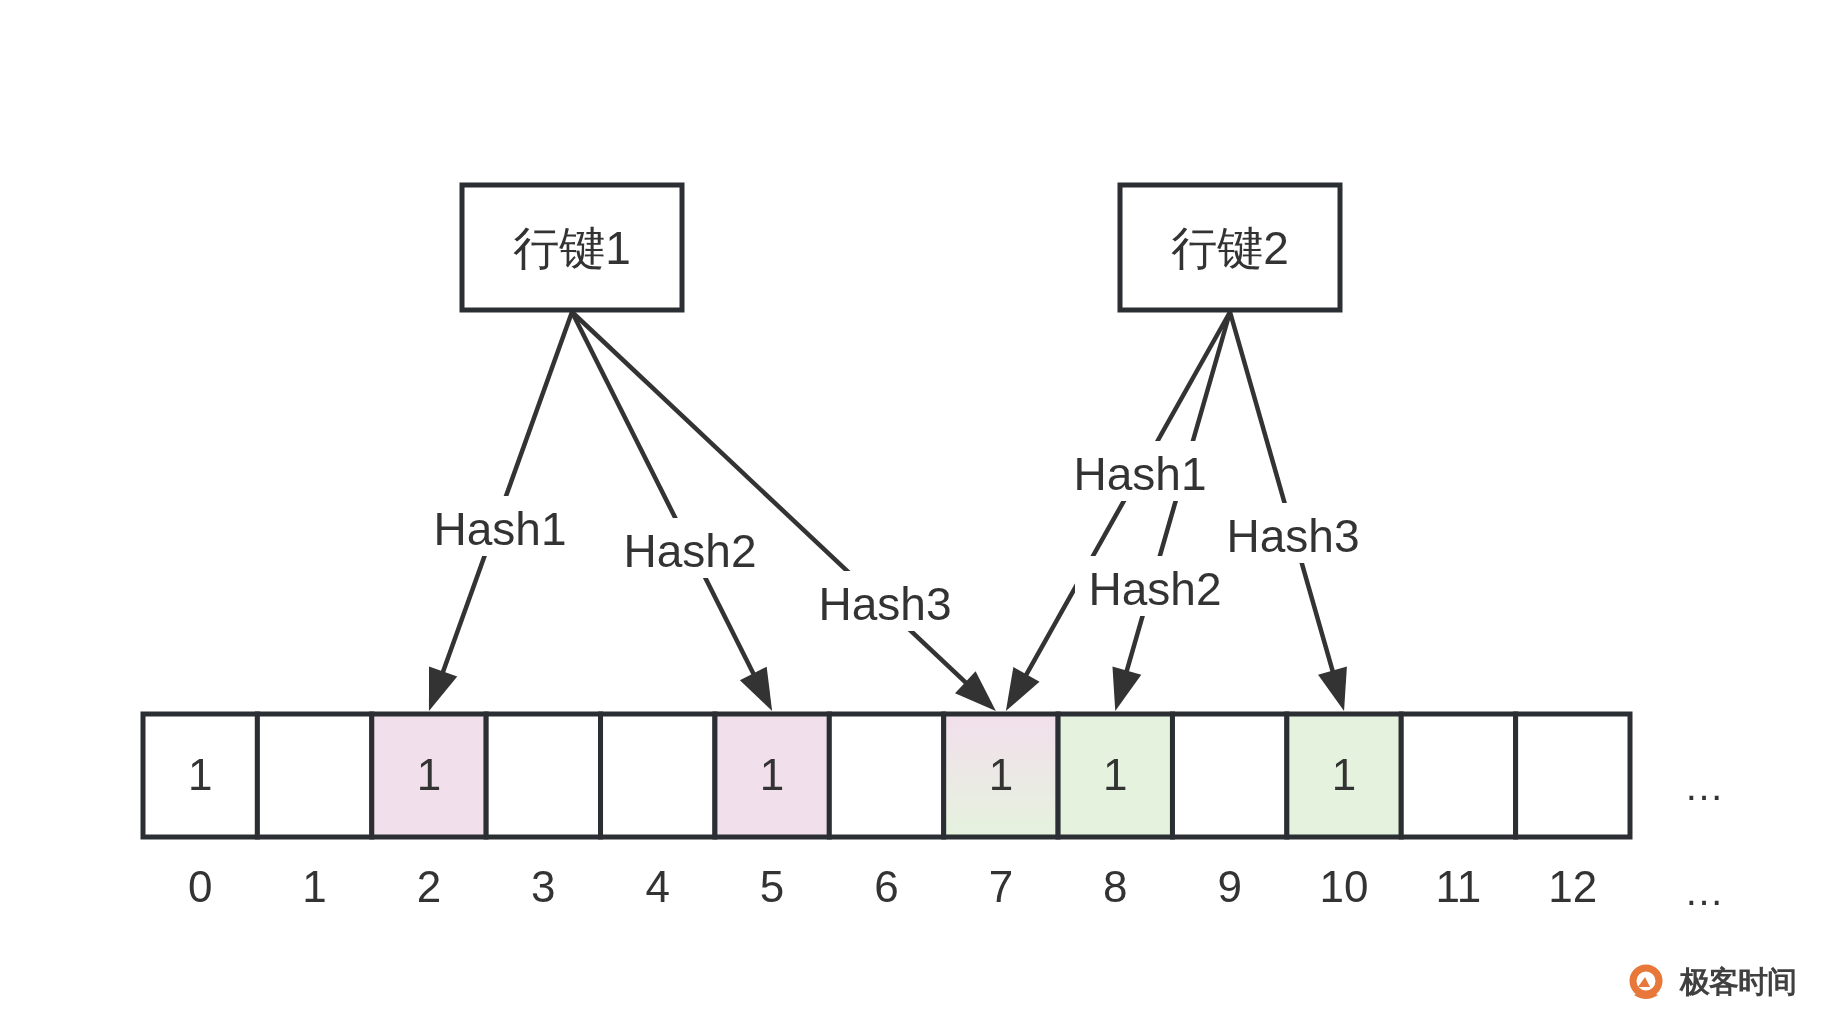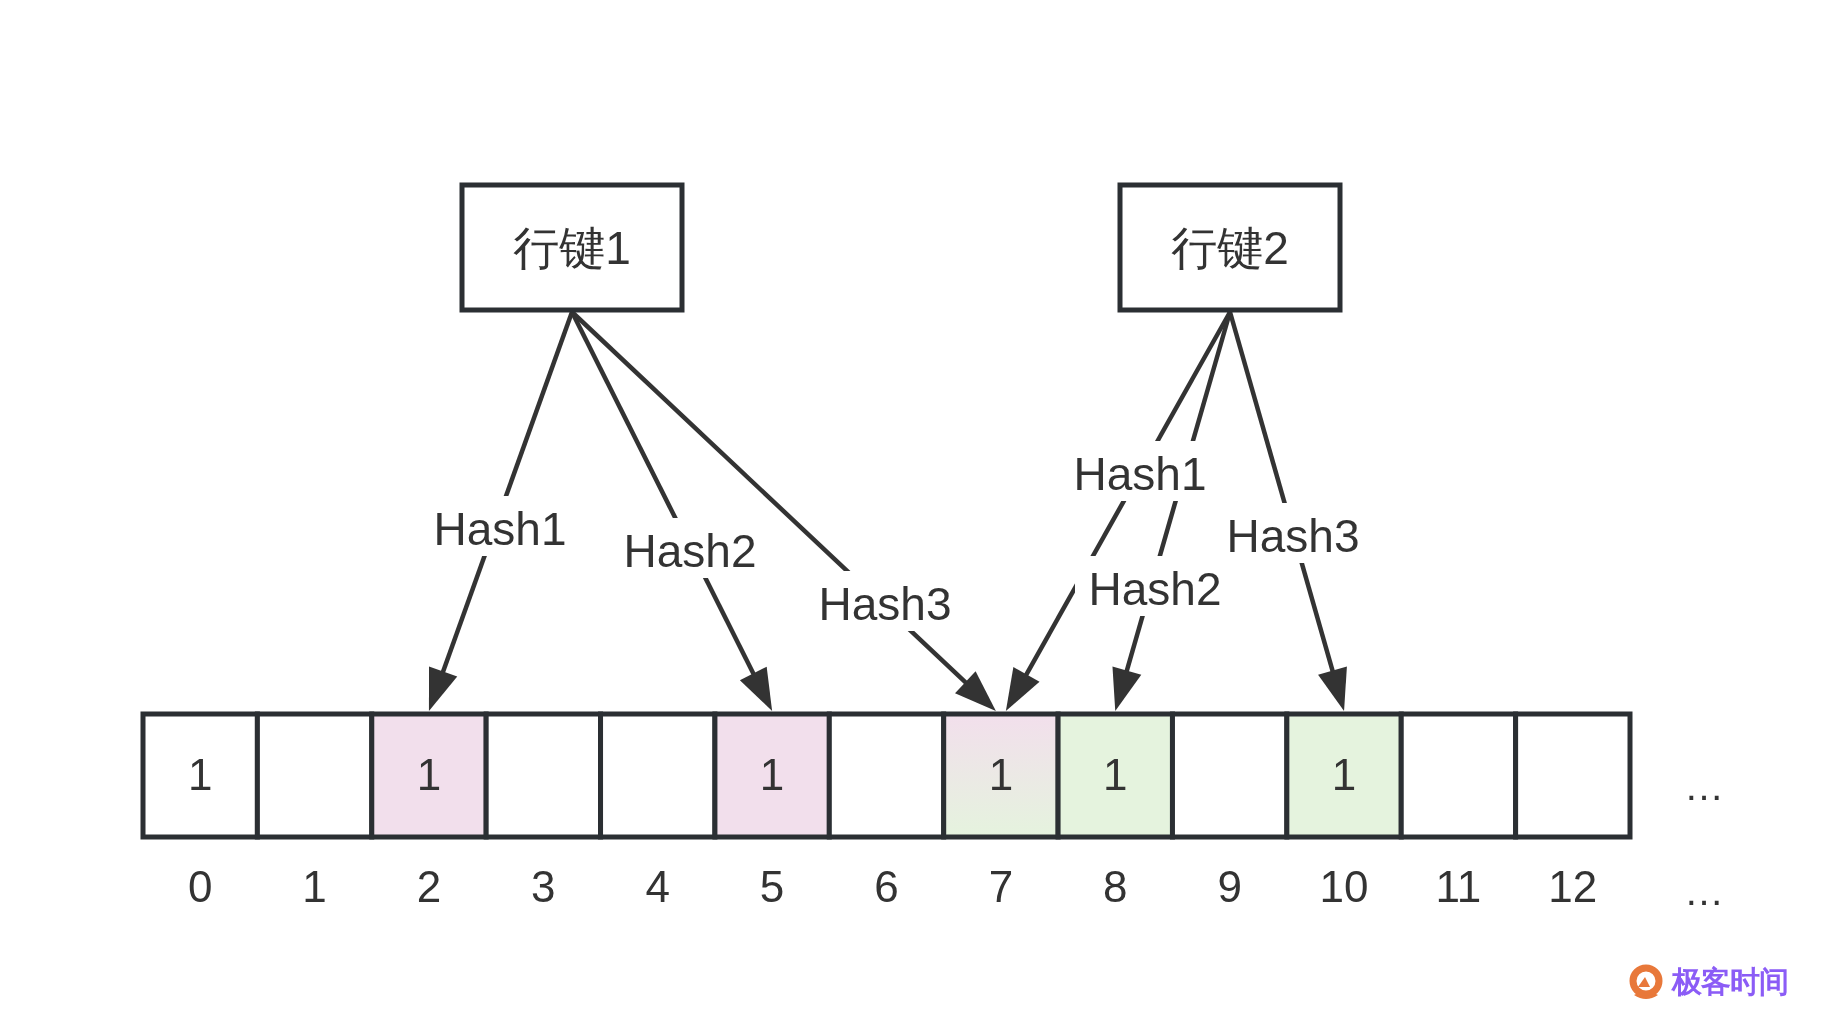--- a/index.html
+++ b/index.html
@@ -2,21 +2,21 @@
 <html><head>
 <meta charset="utf-8">
 <style>
   html, body { margin:0; padding:0; background:#ffffff; }
   body { width:1836px; height:1036px; position:relative; overflow:hidden;
          font-family:"Liberation Sans", "DejaVu Sans", sans-serif; color:#333333; }
   #diagram { position:absolute; left:0; top:0; }
   .label-text { font-family:"Liberation Sans", "DejaVu Sans", sans-serif; fill:#333333; }
   .logo { position:absolute; left:1628px; top:962px; height:40px; display:flex; align-items:center; }
   .logo-icon { width:36px; height:38px; }
-  .logo-text { font-family:"DejaVu Sans", sans-serif; font-size:30px; color:#8b5cf6; margin-left:8px; letter-spacing:-1px; font-weight:bold; }
+  .logo-text { font-family:"DejaVu Sans", sans-serif; font-size:30px; color:#404040; margin-left:16px; letter-spacing:-1px; font-weight:bold; }
 </style>
 </head>
 <body>
 
 <svg id="diagram" width="1836" height="1036" viewBox="0 0 1836 1036" xmlns="http://www.w3.org/2000/svg">
   <defs>
     <linearGradient id="grad-both" x1="0" y1="0" x2="0" y2="1">
       <stop offset="0" id="grad-both-top" stop-color="#f2dfec"></stop>
       <stop offset="1" id="grad-both-bottom" stop-color="#e5f3de"></stop>
     </linearGradient>

